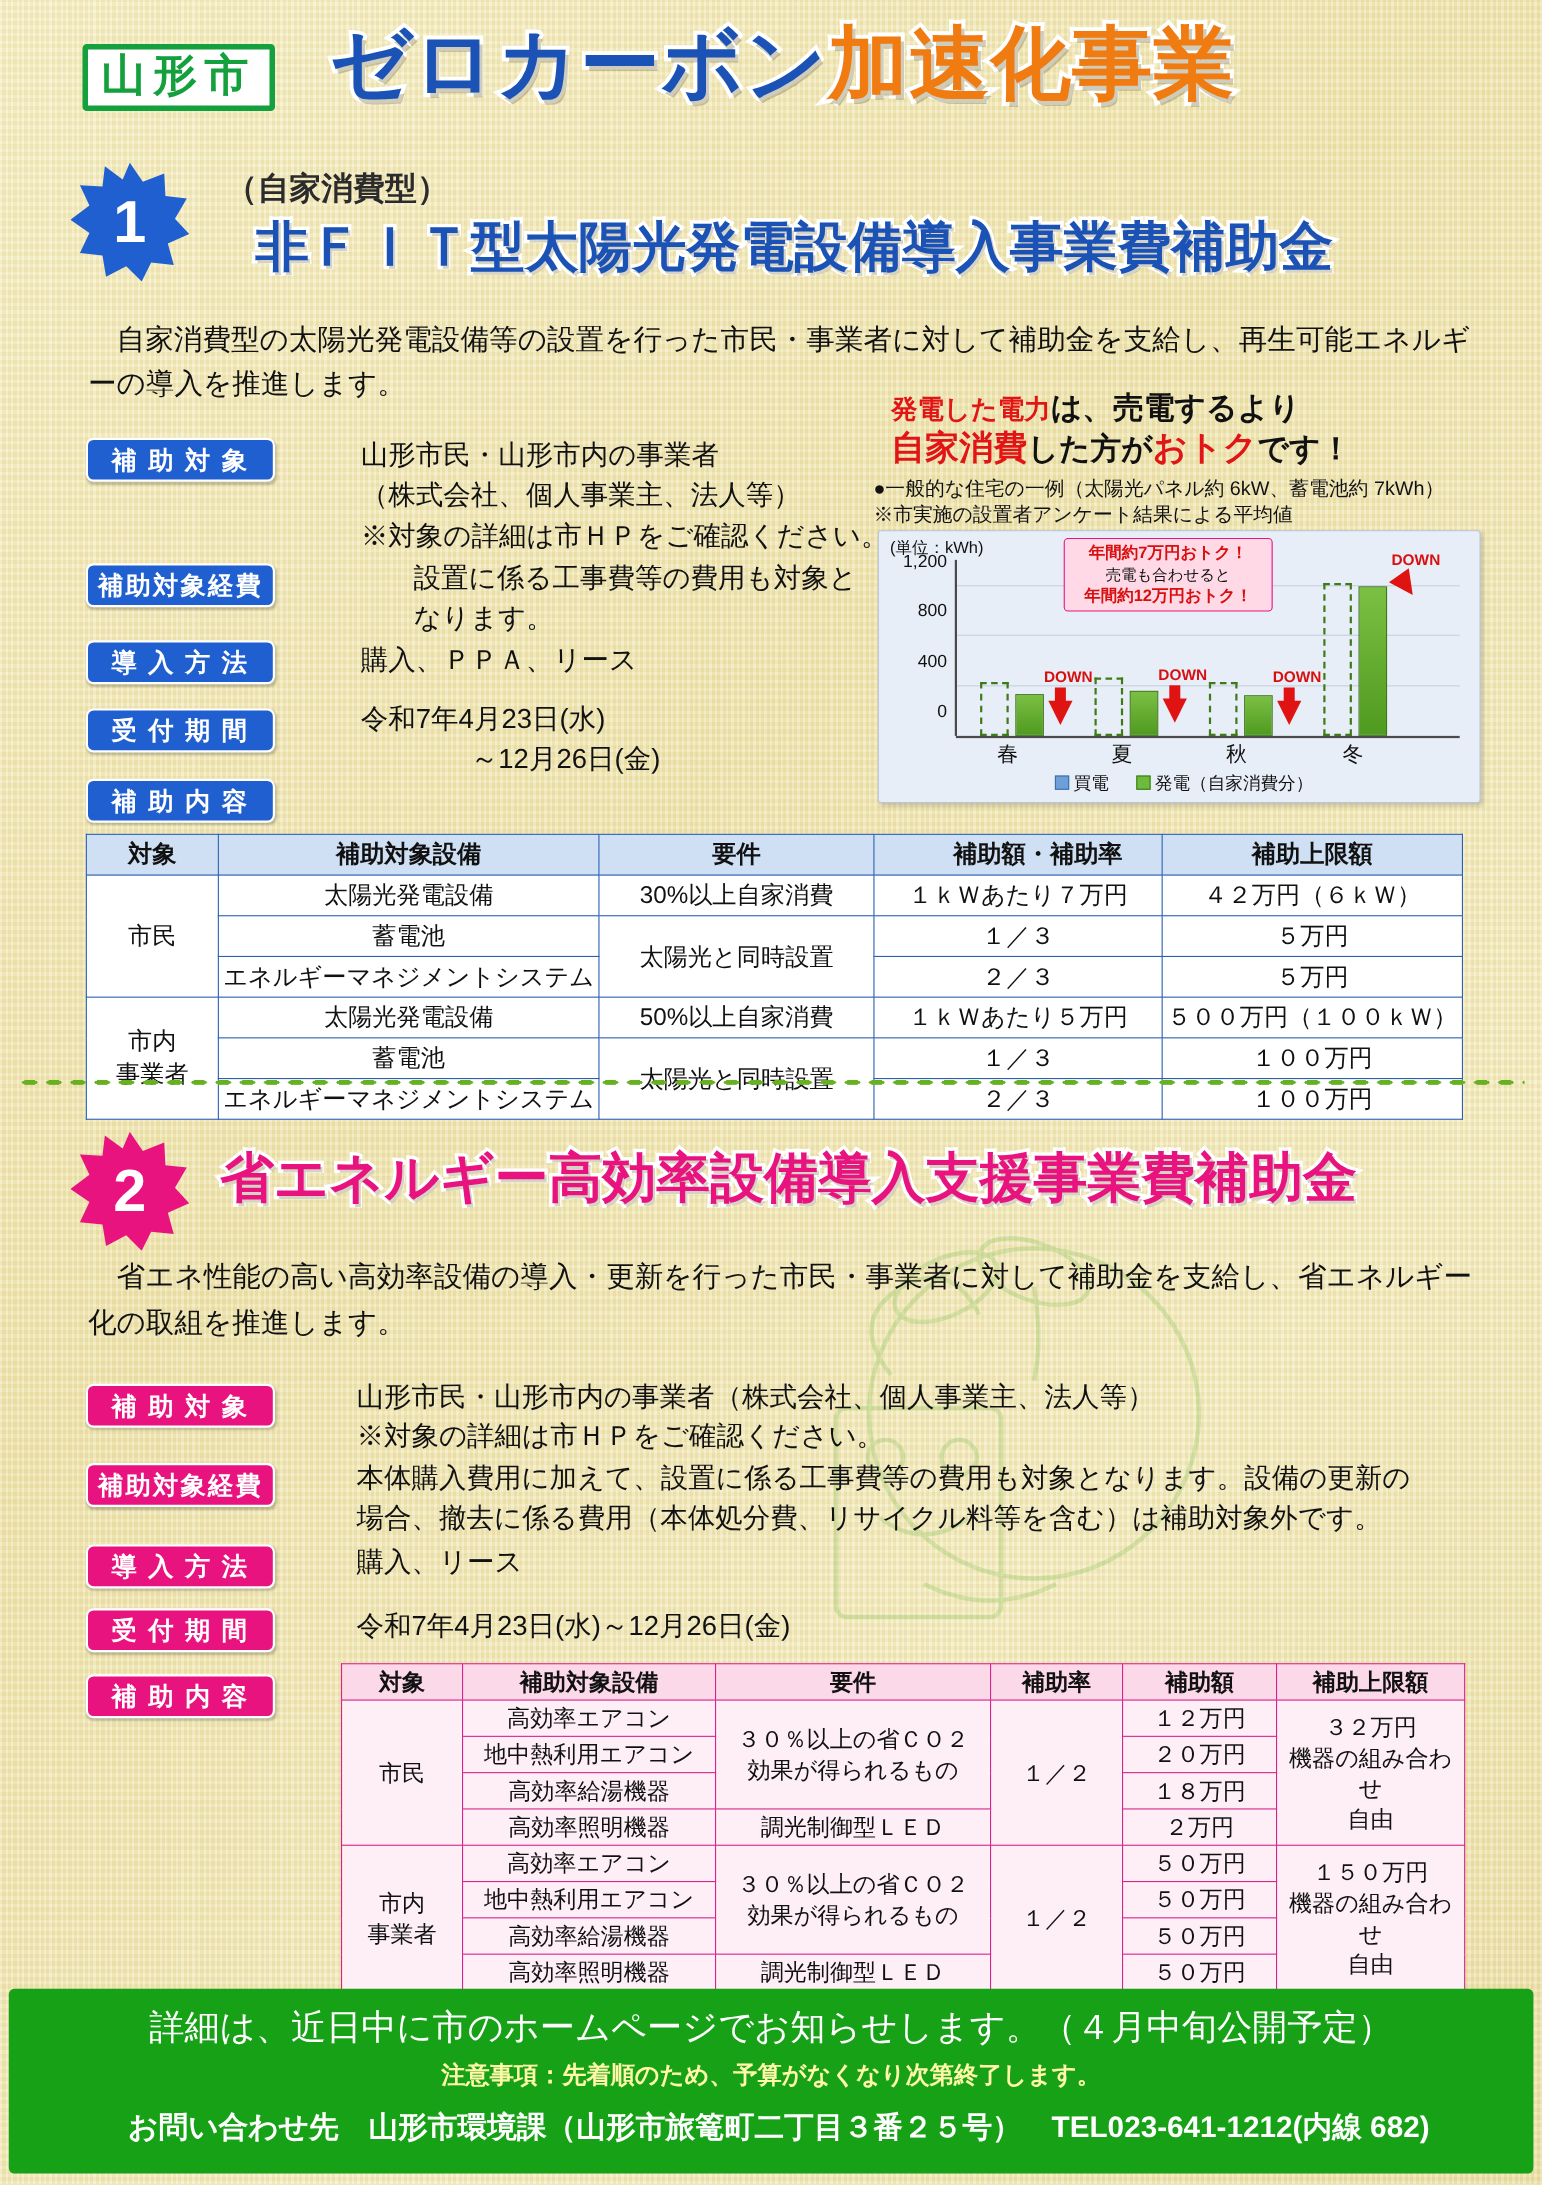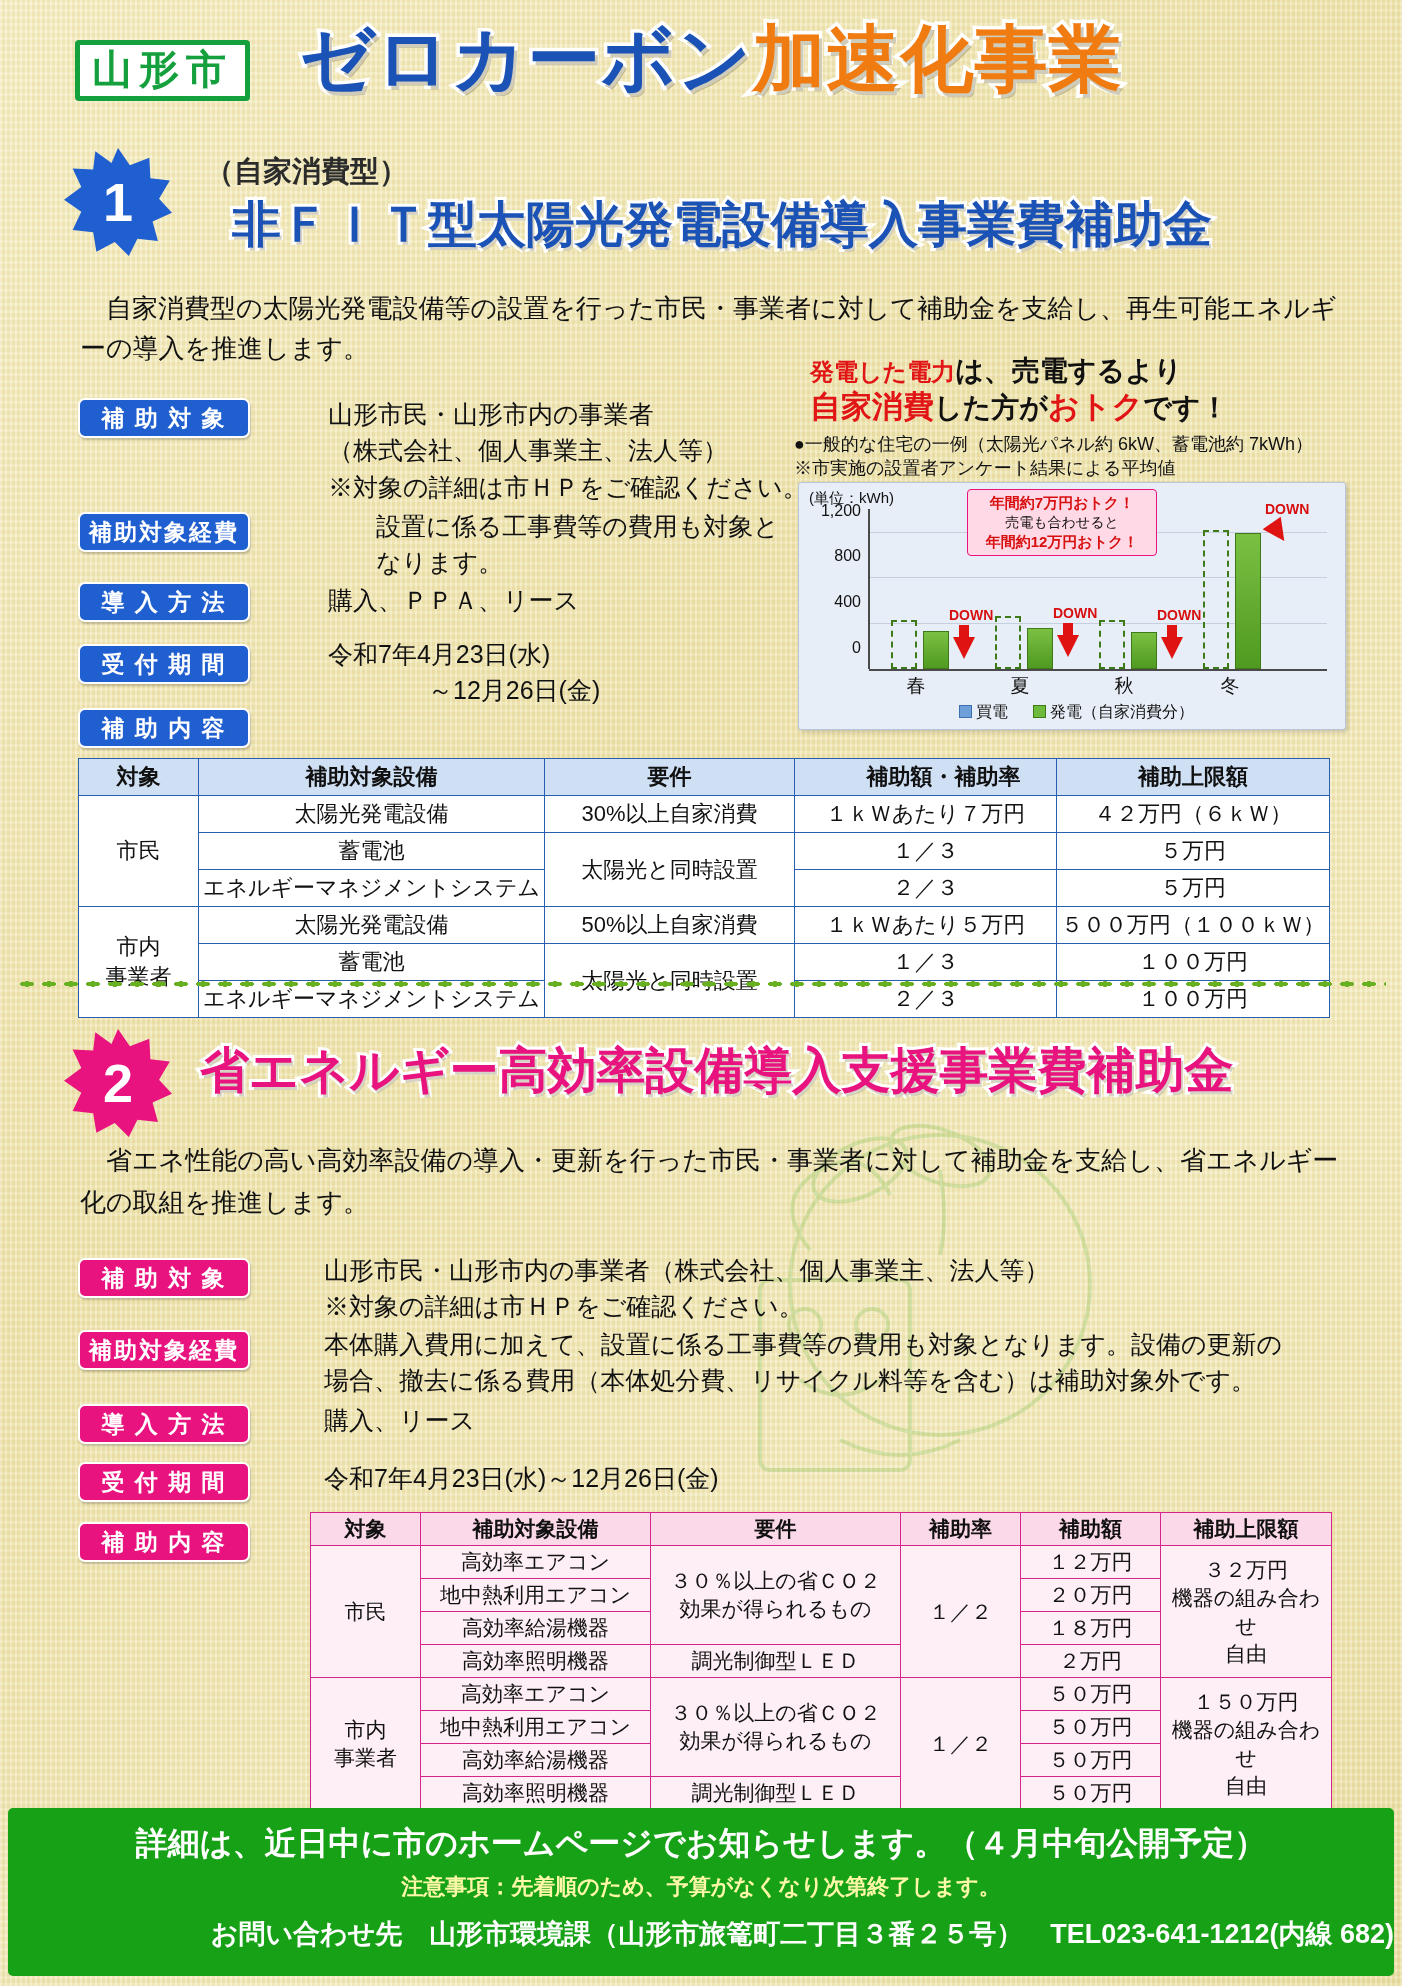--- a/index.html
+++ b/index.html
@@ -217,30 +217,30 @@
 
   
   .footer {
     position:absolute; left:8px; top:1808px; width:1386px; height:168px;
     background:#16a116;
     border-radius:5px;
   }
   .f1 {
     position:absolute; left:0; top:14px; width:100%;
     text-align:center;
-    font-size:32px; font-weight:bold; color:#ffffff;
+    font-size:32px; font-weight:normal; color:#ffffff;
   }
   .f2 {
     position:absolute; left:0; top:64px; width:100%;
     text-align:center;
     font-size:22px; font-weight:bold; color:#fff8a8;
   }
   .f3 {
     position:absolute; left:0; top:108px; width:100%;
-    text-align:right;
+    text-align:center;
     font-size:27px; font-weight:bold; color:#ffffff;padding-left:14px;
   }
 </style>
 </head>
 <body>
 
 <div class="page">
 
   <div class="header">
     <div class="city-badge">山形市</div>

